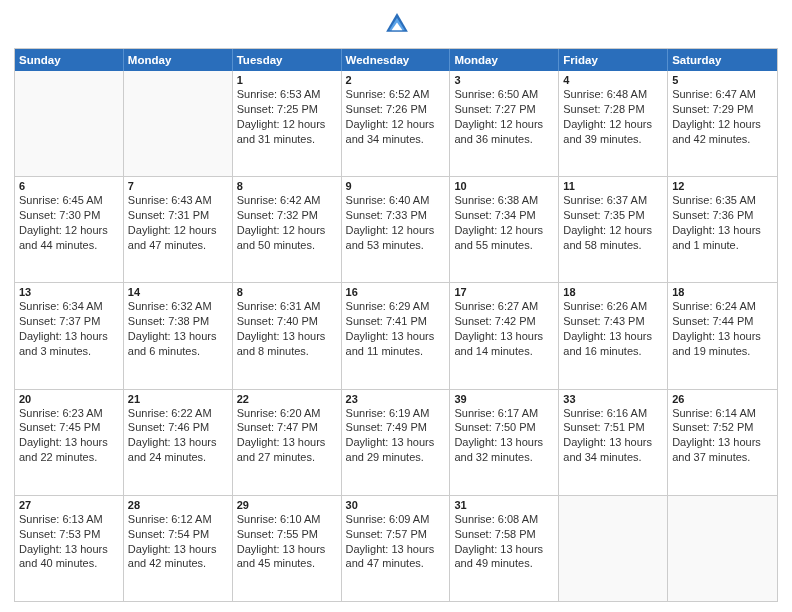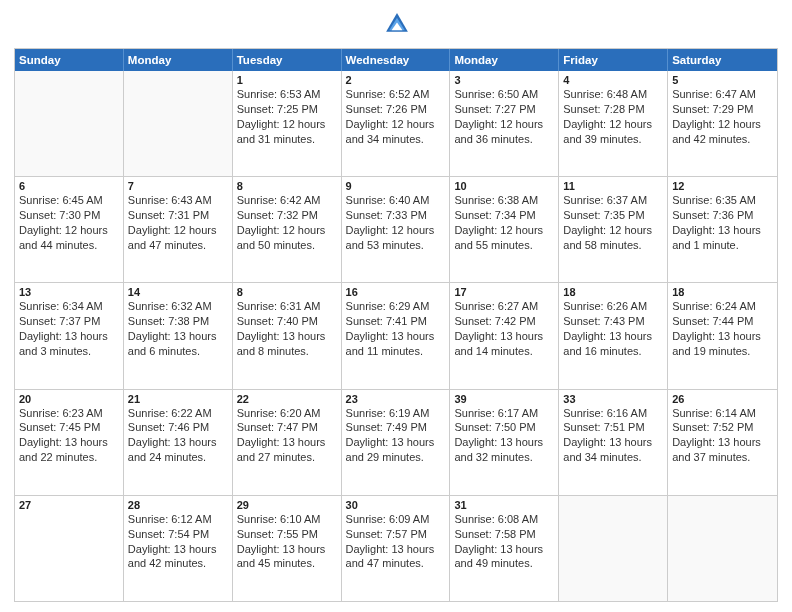--- a/index.html
+++ b/index.html
@@ -257,20 +257,21 @@
             <div class="cell-info">Sunrise: 6:16 AM<br>Sunset: 7:51 PM<br>Daylight: 13 hours and 34 minutes.</div>
           </div>
           <div class="cal-cell">
             <span class="day-num">26</span>
             <div class="cell-info">Sunrise: 6:14 AM<br>Sunset: 7:52 PM<br>Daylight: 13 hours and 37 minutes.</div>
           </div>
         </div>
         <div class="cal-row">
           <div class="cal-cell">
             <span class="day-num">27</span>
+            <div class="cell-info">Sunrise: 6:13 AM<br>Sunset: 7:53 PM<br>Daylight: 13 hours and 40 minutes.</div>
           </div>
           <div class="cal-cell">
             <span class="day-num">28</span>
             <div class="cell-info">Sunrise: 6:12 AM<br>Sunset: 7:54 PM<br>Daylight: 13 hours and 42 minutes.</div>
           </div>
           <div class="cal-cell">
             <span class="day-num">29</span>
             <div class="cell-info">Sunrise: 6:10 AM<br>Sunset: 7:55 PM<br>Daylight: 13 hours and 45 minutes.</div>
           </div>
           <div class="cal-cell">

